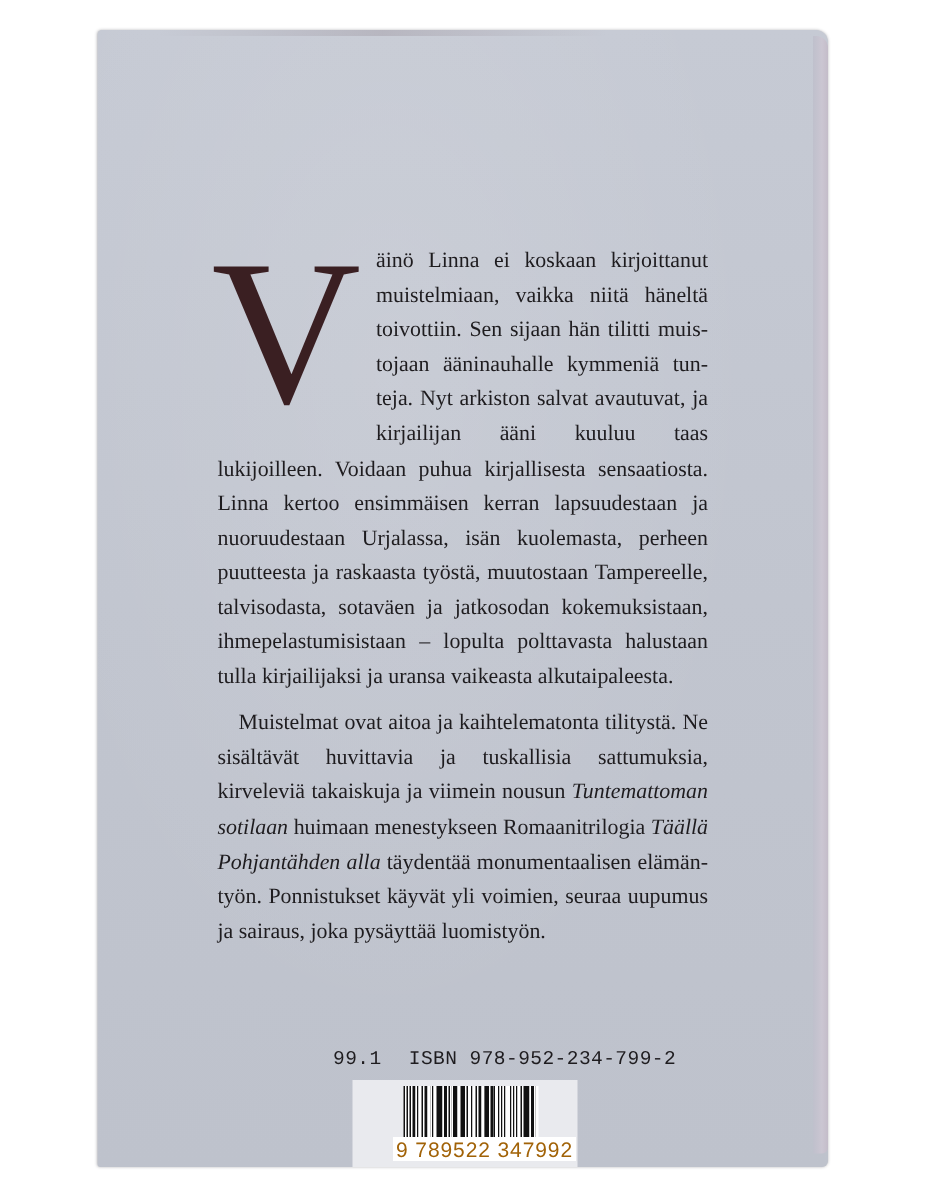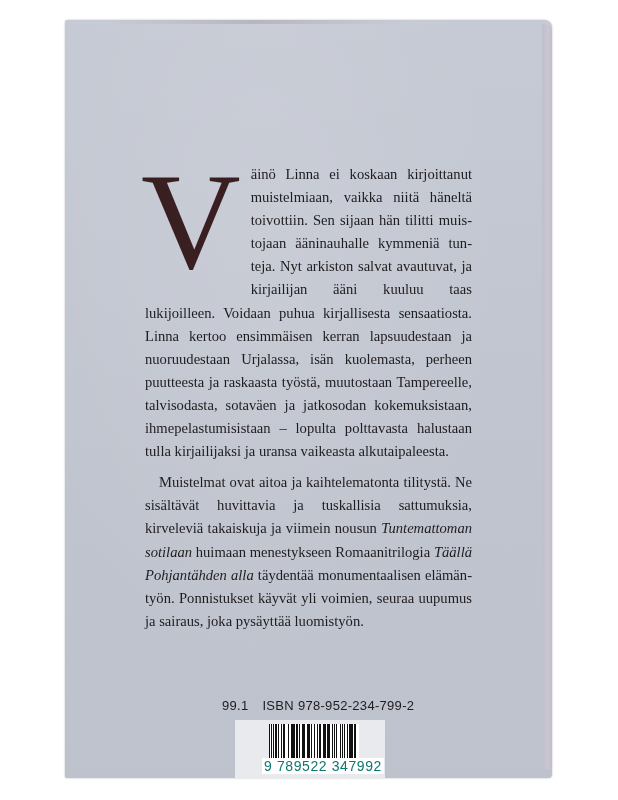--- a/index.html
+++ b/index.html
@@ -72,21 +72,21 @@
       color: #3a1f22;
       letter-spacing: -2px;
     }
     .blurb em {
       font-style: italic;
     }
     .isbn-line {
       position: absolute;
       left: 157px;
       top: 678px;
-      font-family: Liberation Sans, sans-serif;
+      font-family: Liberation Mono, monospace;
       font-size: 13px;
       color: #1e1c1f;
       letter-spacing: 0.3px;
       white-space: nowrap;
     }
     .isbn-line .price {
       margin-right: 10px;
     }
     .website {
       position: absolute;
@@ -119,21 +119,21 @@
     .barcode-bars span {
       display: block;
       height: 100%;
     }
     .barcode-digits {
       position: absolute;
       left: 27px;
       top: 38px;
       font-family: "Liberation Sans", "DejaVu Sans", sans-serif;
       font-size: 14px;
-      color: #0f766e;
+      color: #a16207;
       background: #ffffff;
       padding: 0 2px;
       letter-spacing: 0.6px;
       white-space: pre;
       line-height: 16px;
     }
   </style>
 </head>
 <body>
 

